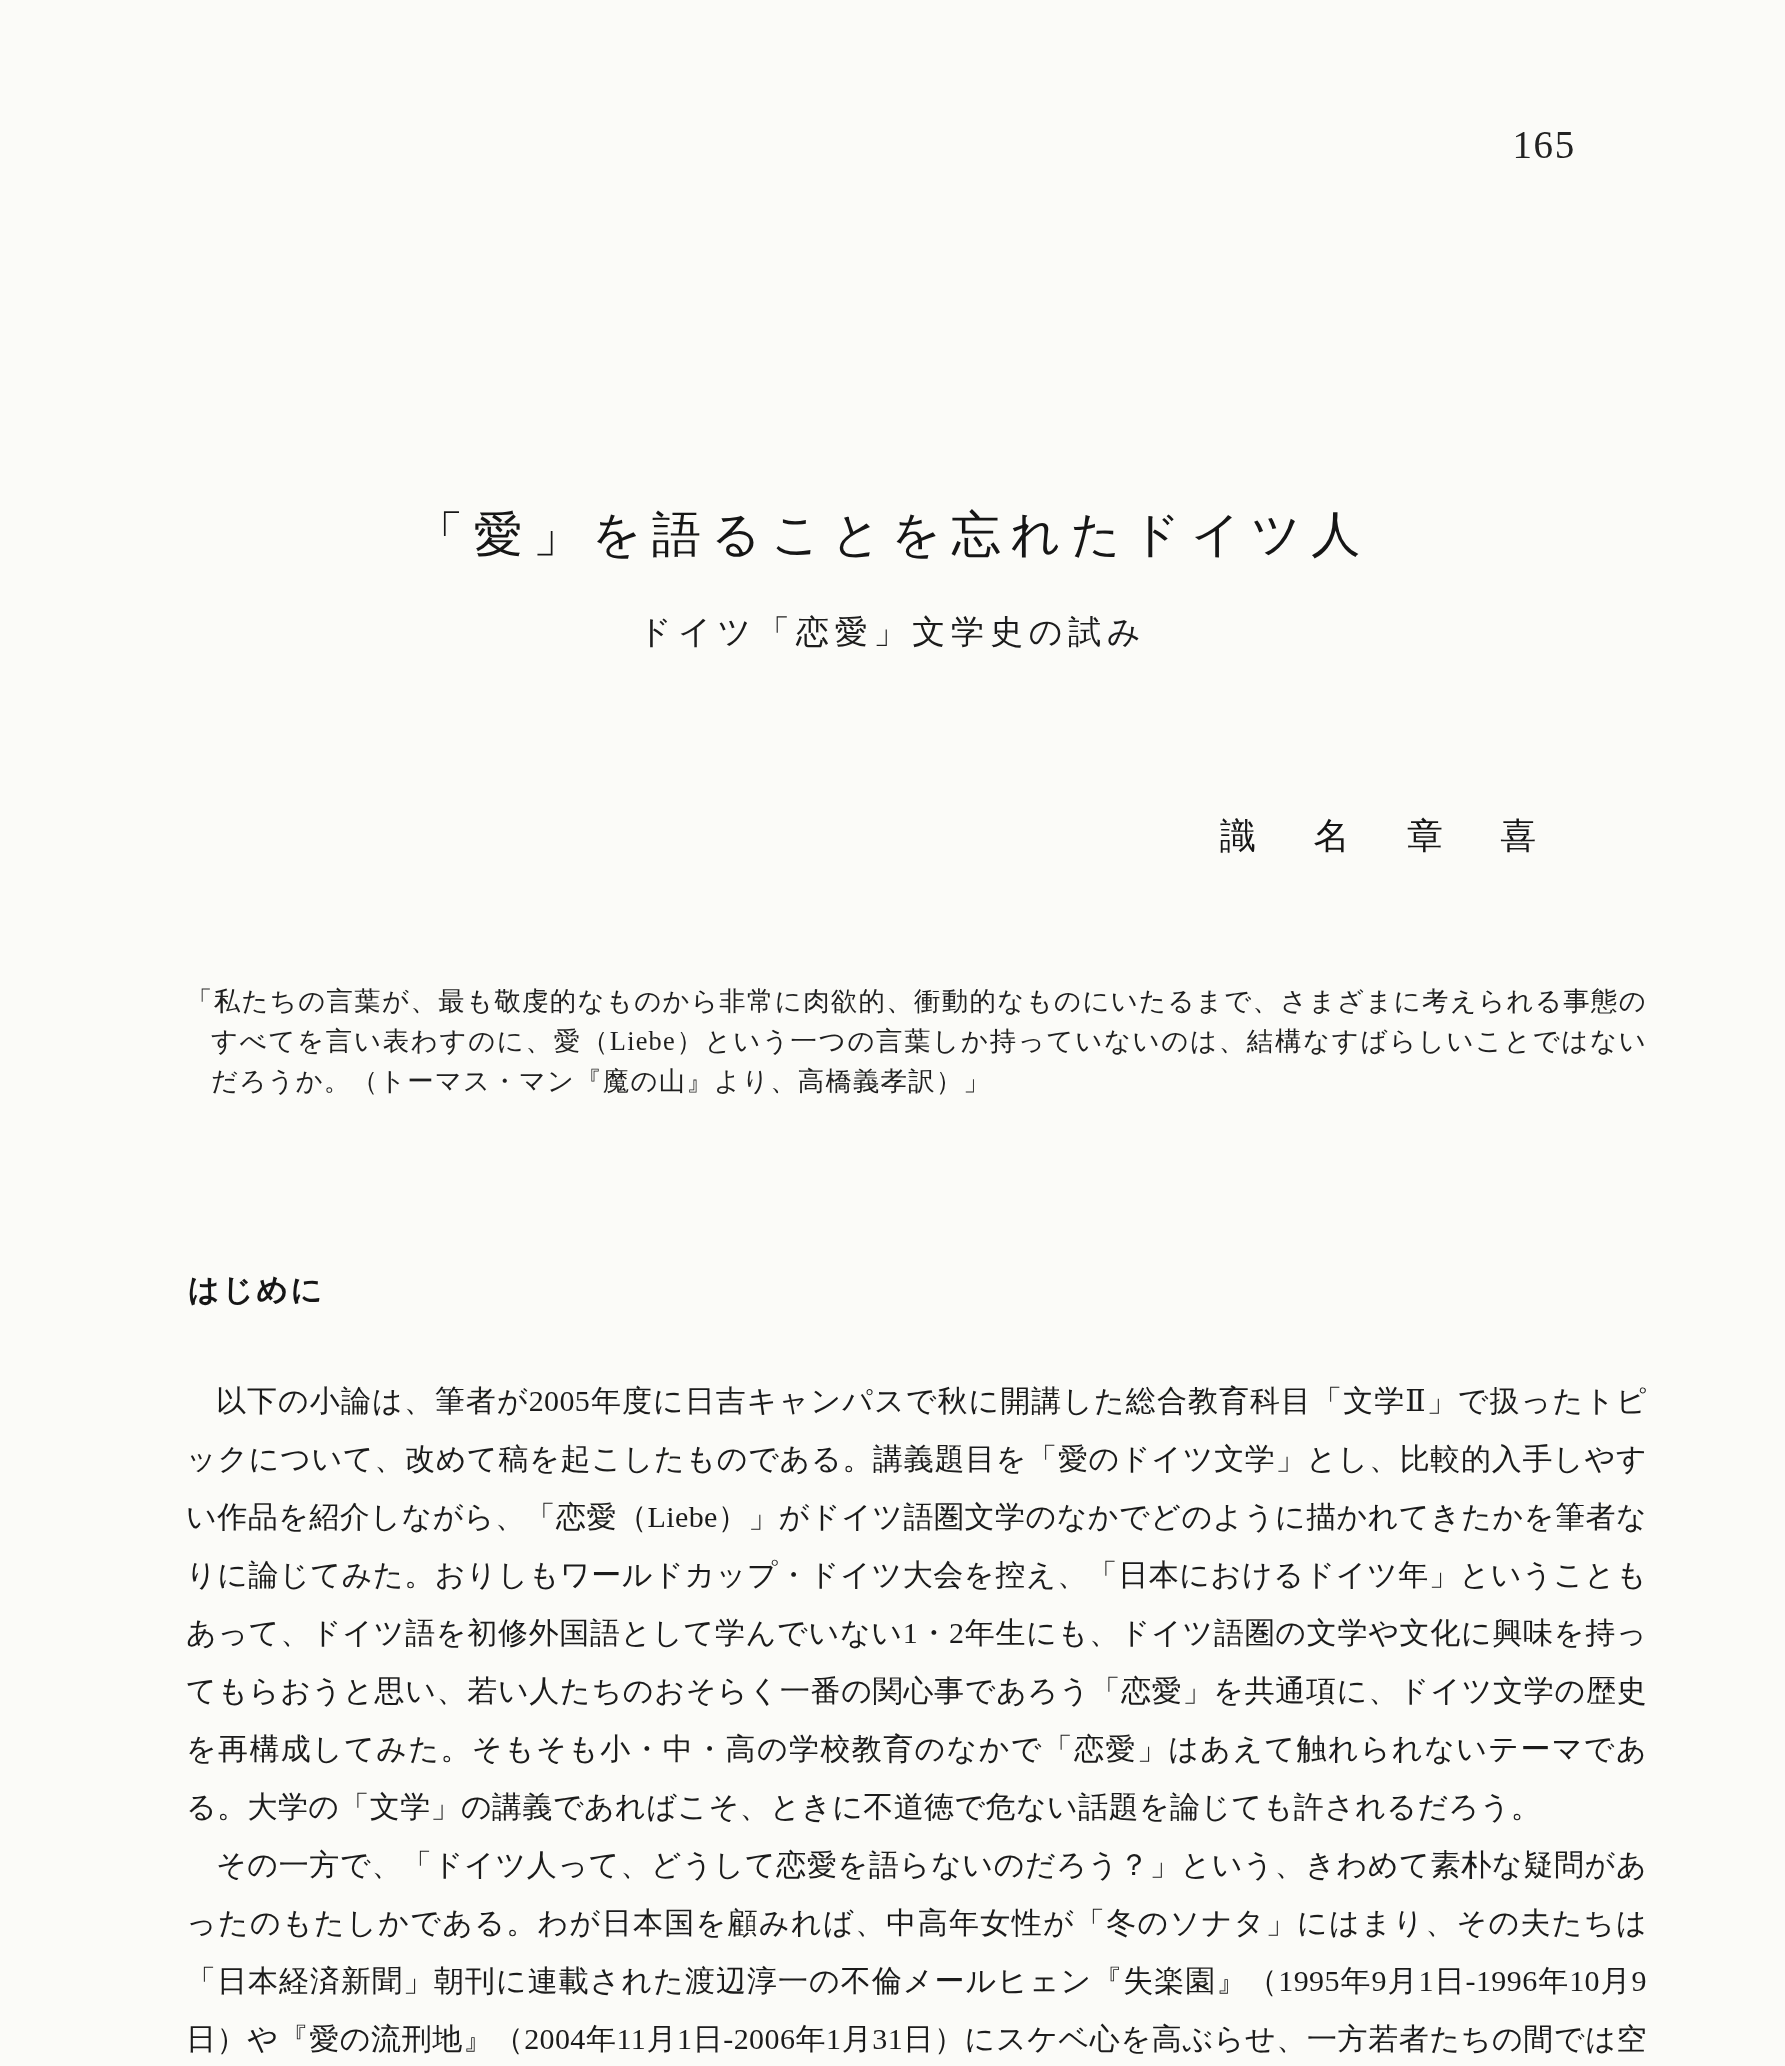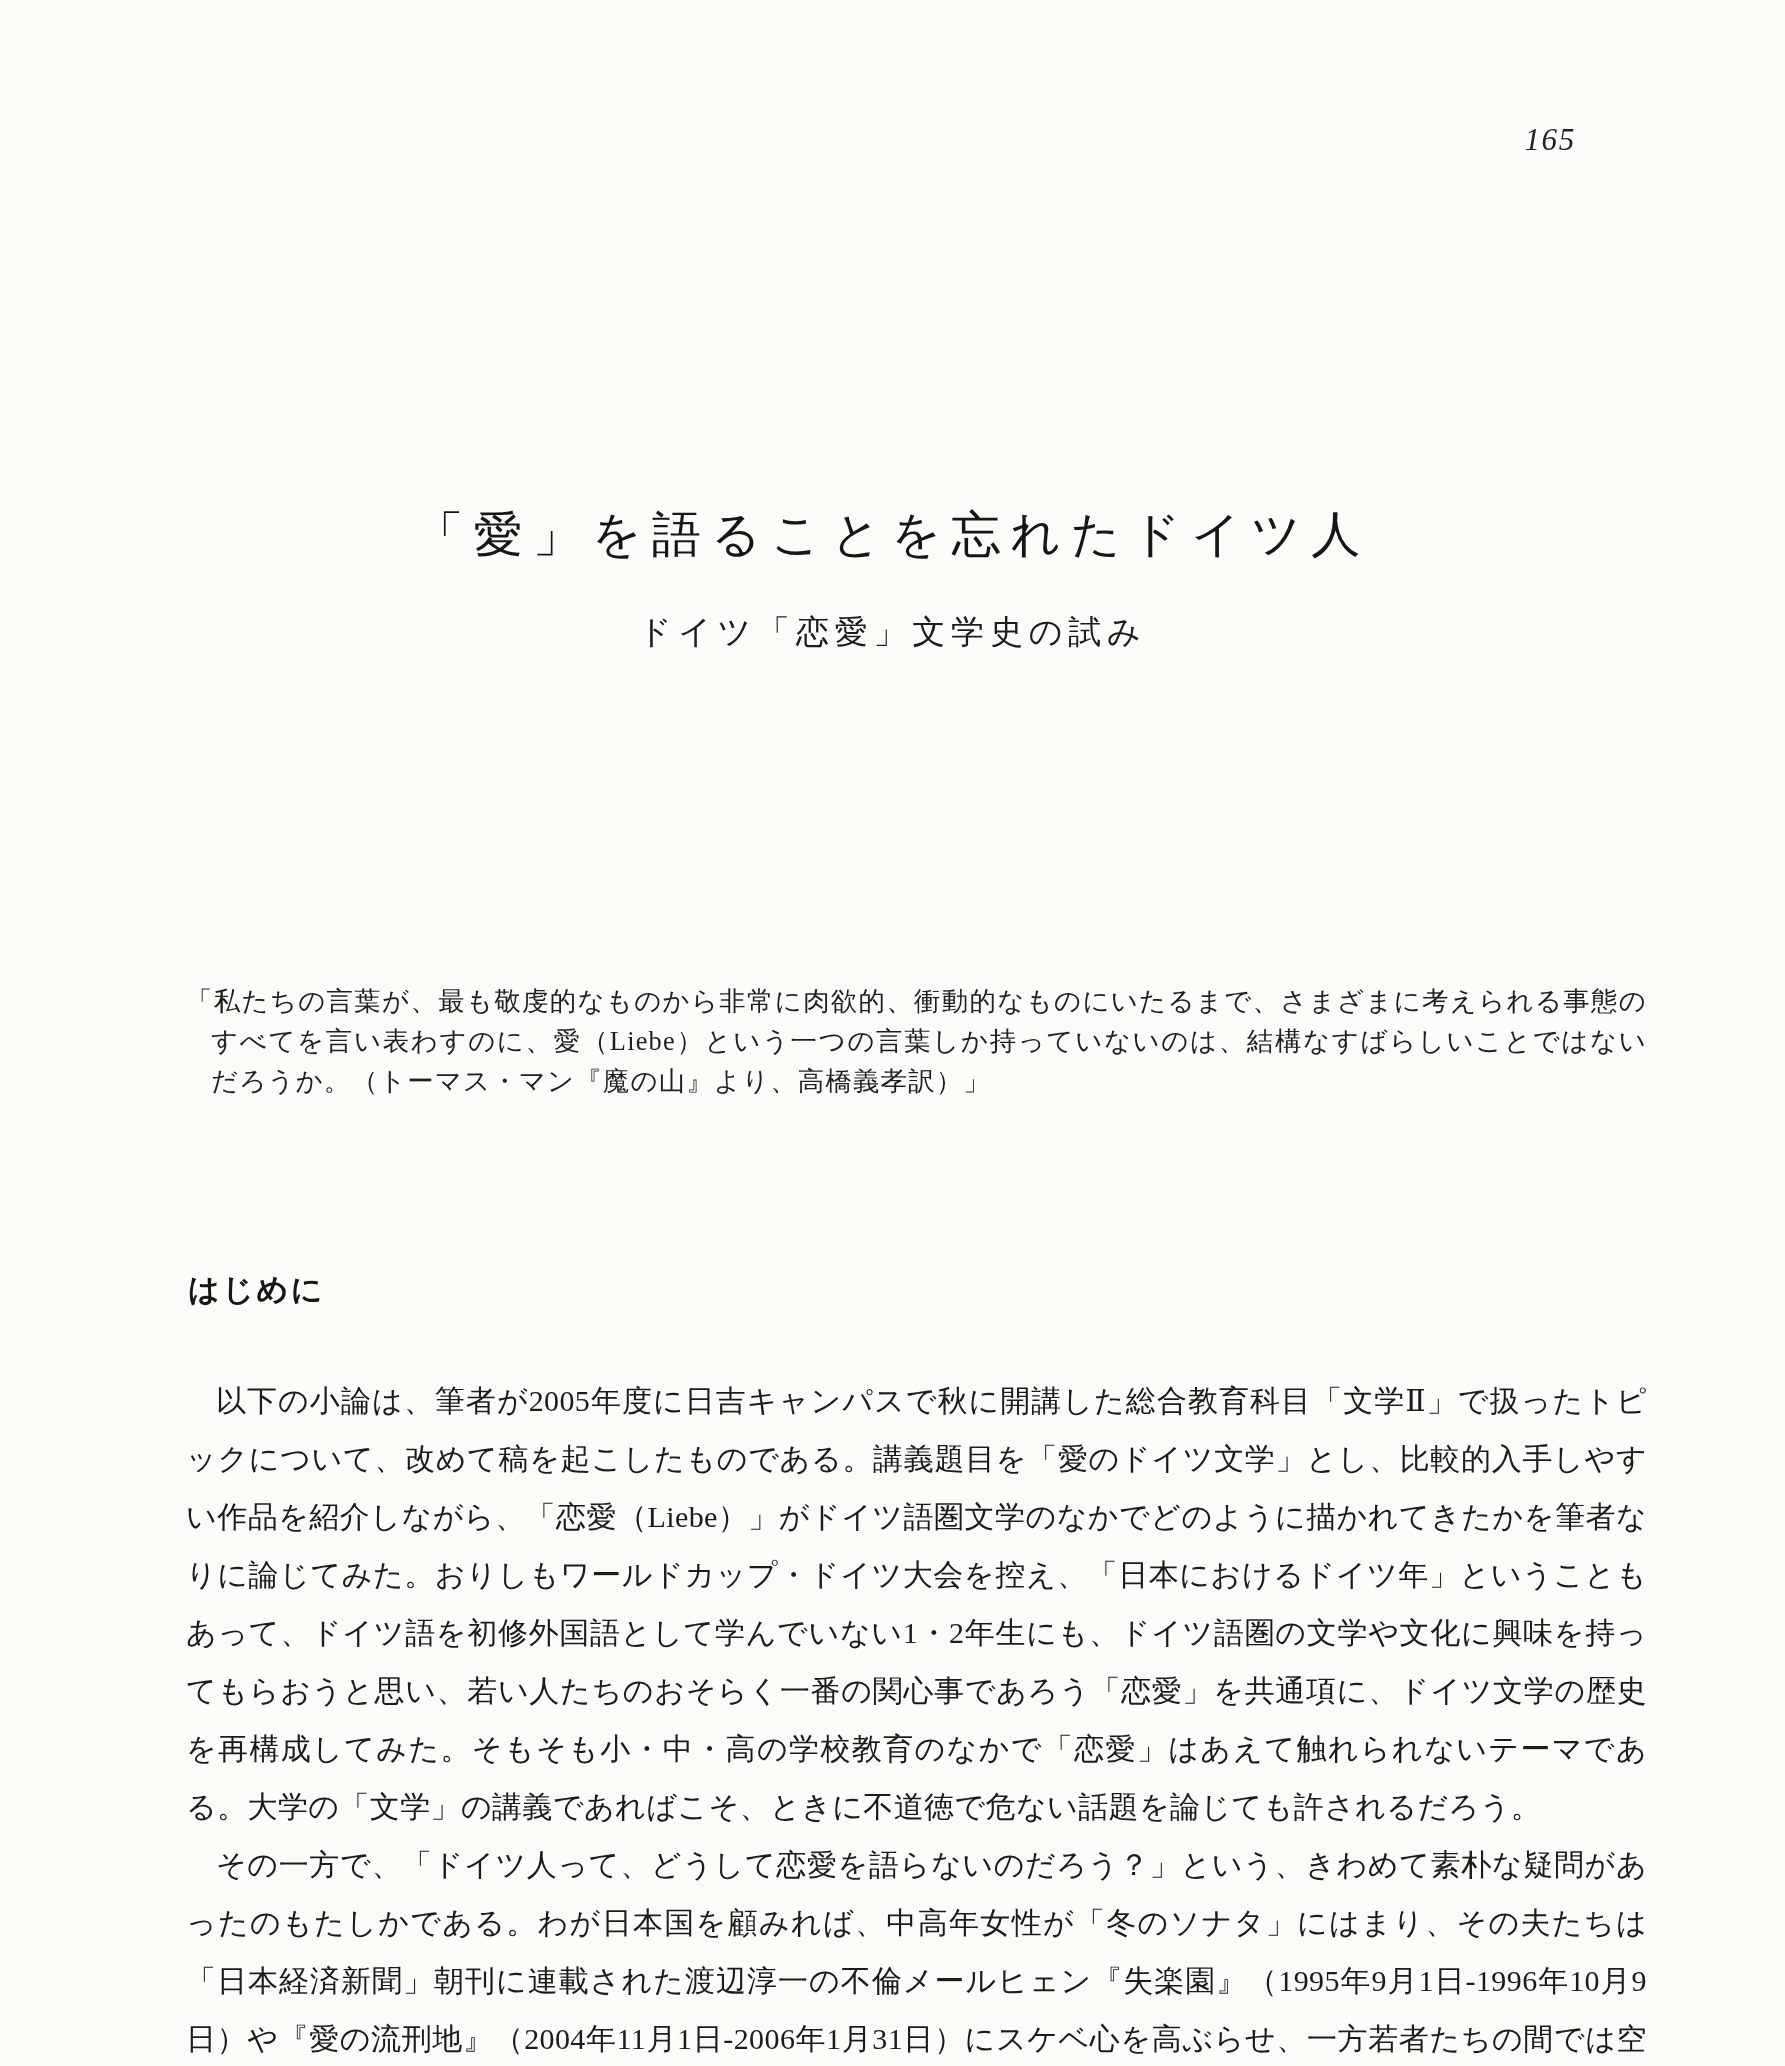--- a/index.html
+++ b/index.html
@@ -19,22 +19,21 @@
 
   .sheet {
     position: absolute;
     inset: 0;
   }
 
   .page-number {
     position: absolute;
     top: 122px;
     right: 209px;
-    font-size: 31px;
-    font-style: italic;
+    font-size: 39px;
     letter-spacing: 1.7px;
     color: #222;
   }
 
   .title {
     position: absolute;
     top: 502px;
     left: 0;
     width: 100%;
     text-align: center;
@@ -116,20 +115,21 @@
 <body>
 
 <div class="sheet">
 
   <div class="page-number">165</div>
 
   <h1 class="title">「愛」を語ることを忘れたドイツ人</h1>
 
   <h2 class="subtitle">ドイツ「恋愛」文学史の試み</h2>
 
+  <div class="author">識　名　章　喜</div>
 
   <div class="epigraph">「私たちの言葉が、最も敬虔的なものから非常に肉欲的、衝動的なものにいたるまで、さまざまに考えられる事態のすべてを言い表わすのに、愛（Liebe）という一つの言葉しか持っていないのは、結構なすばらしいことではないだろうか。（トーマス・マン『魔の山』より、高橋義孝訳）」</div>
 
   <h3 class="section-heading">はじめに</h3>
 
   <div class="body-text">
     <p>以下の小論は、筆者が2005年度に日吉キャンパスで秋に開講した総合教育科目「文学Ⅱ」で扱ったトピックについて、改めて稿を起こしたものである。講義題目を「愛のドイツ文学」とし、比較的入手しやすい作品を紹介しながら、「恋愛（Liebe）」がドイツ語圏文学のなかでどのように描かれてきたかを筆者なりに論じてみた。おりしもワールドカップ・ドイツ大会を控え、「日本におけるドイツ年」ということもあって、ドイツ語を初修外国語として学んでいない1・2年生にも、ドイツ語圏の文学や文化に興味を持ってもらおうと思い、若い人たちのおそらく一番の関心事であろう「恋愛」を共通項に、ドイツ文学の歴史を再構成してみた。そもそも小・中・高の学校教育のなかで「恋愛」はあえて触れられないテーマである。大学の「文学」の講義であればこそ、ときに不道徳で危ない話題を論じても許されるだろう。</p>
     <p>その一方で、「ドイツ人って、どうして恋愛を語らないのだろう？」という、きわめて素朴な疑問があったのもたしかである。わが日本国を顧みれば、中高年女性が「冬のソナタ」にはまり、その夫たちは「日本経済新聞」朝刊に連載された渡辺淳一の不倫メールヒェン『失楽園』（1995年9月1日-1996年10月9日）や『愛の流刑地』（2004年11月1日-2006年1月31日）にスケベ心を高ぶらせ、一方若者たちの間では空前の純愛ブームである。書店に足を運べば、おびただしい量の恋愛小説が〈あたしを読んで！〉とばかり平積みされている。文庫本の帯には「女の愛読書」だの</p>
   </div>
 

